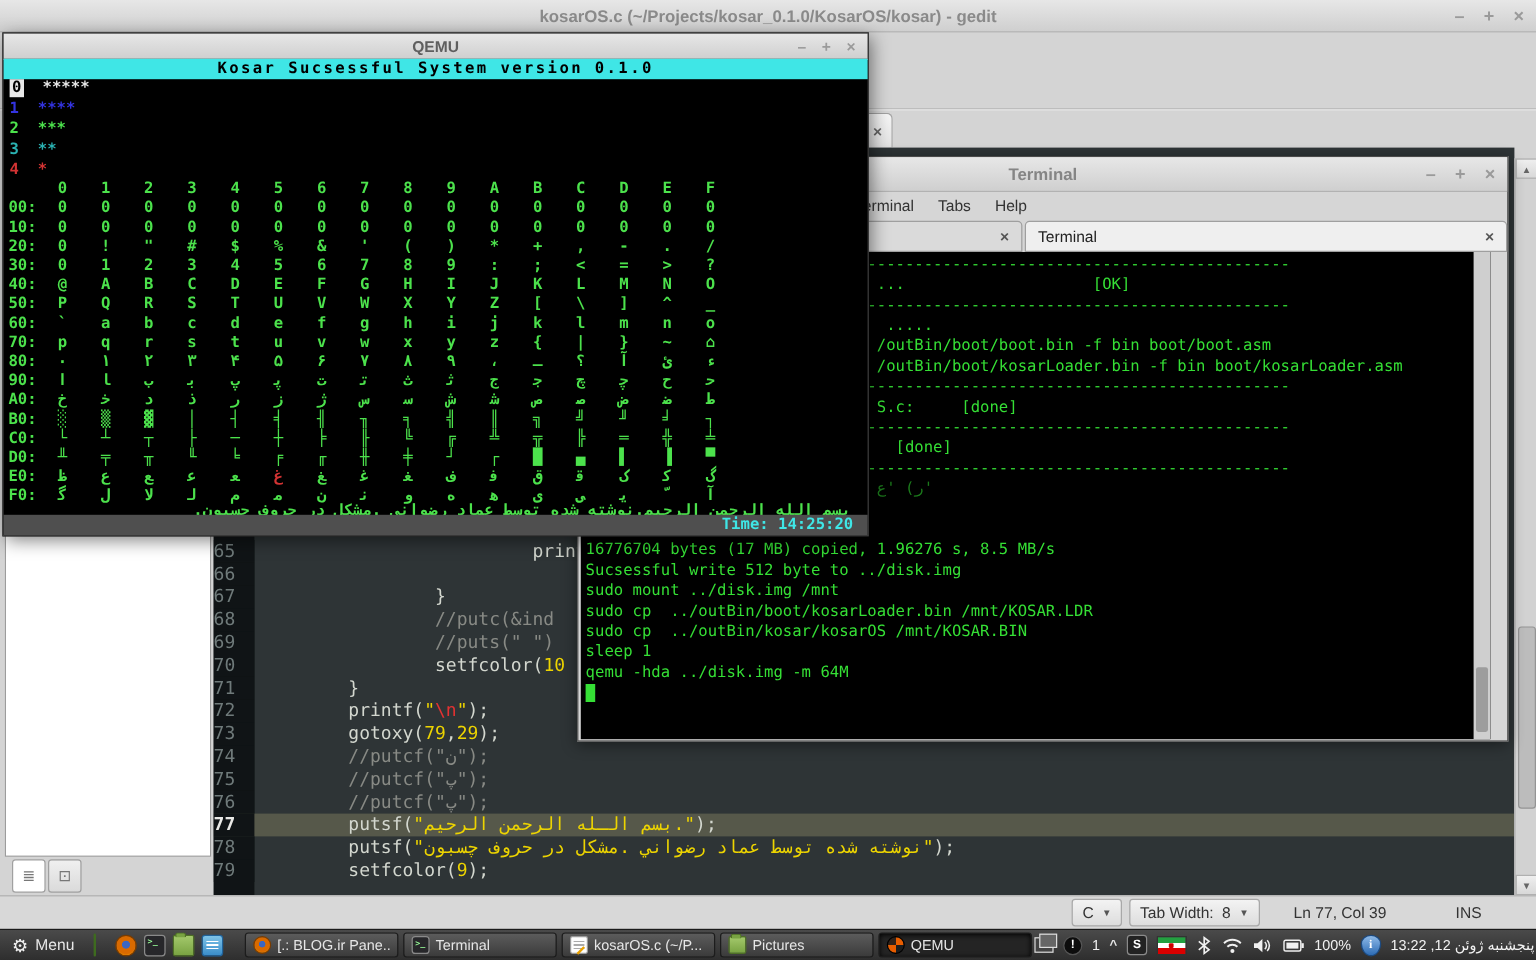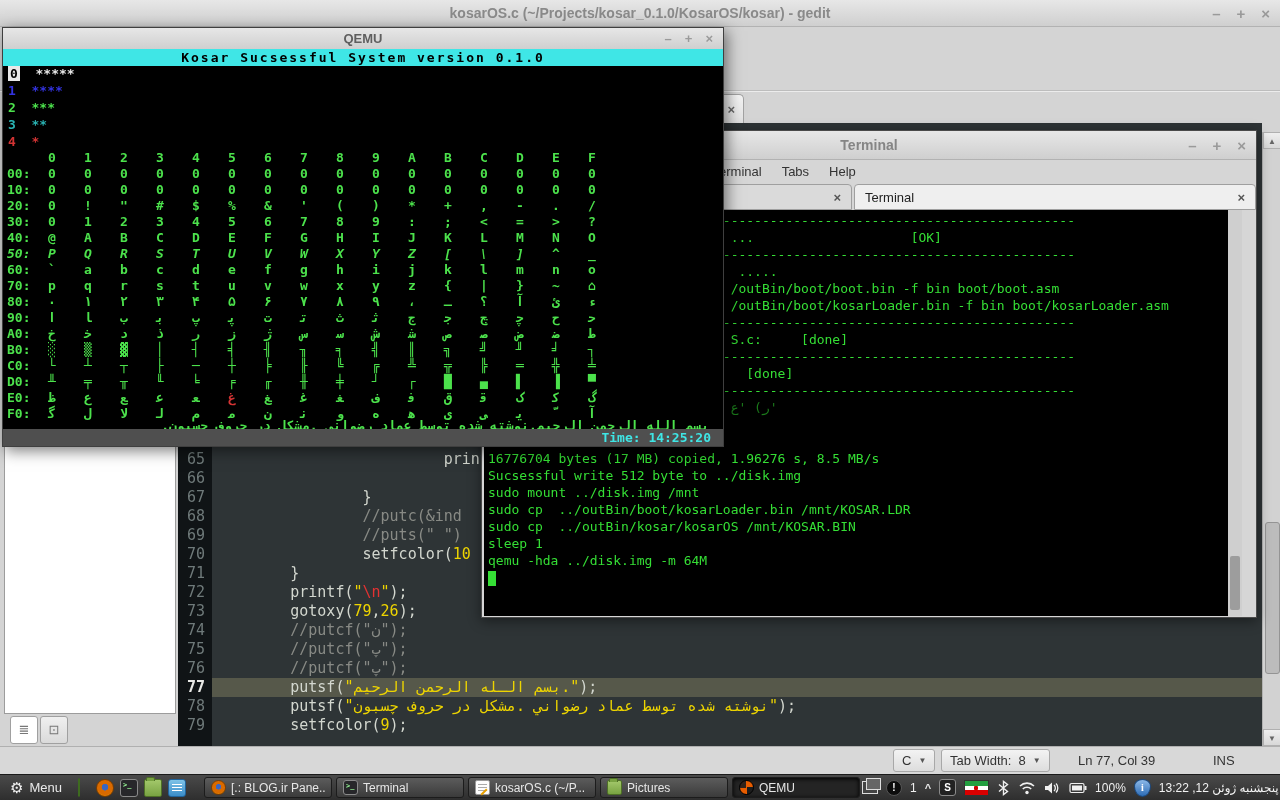--- a/index.html
+++ b/index.html
@@ -17,21 +17,21 @@
   #gedit-title{top:0;line-height:26px}
   #gedit-toolbarline{position:absolute;top:90px;left:0;right:0;height:1px;background:#bdbdbd;box-shadow:0 1px 0 #ececec}
   #gedit-tab{position:absolute;left:400px;top:94px;width:344px;height:29px;background:linear-gradient(#f5f5f5,#e2e2e2);
     border:1px solid #a2a2a2;border-bottom:none;border-radius:5px 5px 0 0;box-sizing:border-box;
     display:flex;align-items:center;padding:0 8px;font-size:13px;color:#444}
   #gedit-tab .close{margin-left:auto;color:#666;font-weight:bold;font-size:13px}
   #gedit-editor{position:absolute;left:178px;top:123px;width:1084px;height:623px;background:#2e3436;overflow:hidden}
   #gedit-gutter{position:absolute;left:0;top:0;width:34px;height:100%;background:#101416}
   #code-lines{position:absolute;left:0;right:0;top:327px}
   .cline{display:flex;height:19px;line-height:19px;font-family:"DejaVu Sans Mono",monospace;font-size:15px}
-  .cline .lnum{width:34px;flex:none;text-align:right;padding-right:7px;box-sizing:border-box;
+  .cline .lnum{width:34px;flex:none;padding-right:7px;box-sizing:border-box;
     color:#6f7a7a;background:#101416}
   .cline.hl{background:#56584a}
   .cline.hl .lnum{color:#e9e9e6;font-weight:bold}
   .ctext{white-space:pre;padding-left:6px}
   .seg-def{color:#d3d7cf}.seg-com{color:#888a85}.seg-str{color:#edd400}
   .seg-esc{color:#e23232}.seg-num{color:#edd400}
   #side-panel{position:absolute;left:4px;top:126px;width:172px;height:588px;background:#fff;
     border:1px solid #9c9c9c;box-sizing:border-box}
   .panel-btn{position:absolute;width:26px;height:26px;top:716px;background:linear-gradient(#f0f0f0,#dadada);
     border:1px solid #a0a0a0;border-radius:3px;color:#777;font-size:13px;text-align:center;line-height:26px}
@@ -199,21 +199,21 @@
         <div class="cline">
           <div class="lnum">71</div>
           <div class="ctext"><span class="seg-def">        }</span></div>
         </div>
         <div class="cline">
           <div class="lnum">72</div>
           <div class="ctext"><span class="seg-def">        printf(</span><span class="seg-str">"</span><span class="seg-esc">\n</span><span class="seg-str">"</span><span class="seg-def">);</span></div>
         </div>
         <div class="cline">
           <div class="lnum">73</div>
-          <div class="ctext"><span class="seg-def">        gotoxy(</span><span class="seg-num">79</span><span class="seg-def">,</span><span class="seg-num">26</span><span class="seg-def">);</span></div>
+          <div class="ctext"><span class="seg-def">        gotoxy(</span><span class="seg-num">79</span><span class="seg-def">,</span><span class="seg-num">29</span><span class="seg-def">);</span></div>
         </div>
         <div class="cline">
           <div class="lnum">74</div>
           <div class="ctext"><span class="seg-com">        //putcf("ن");</span></div>
         </div>
         <div class="cline">
           <div class="lnum">75</div>
           <div class="ctext"><span class="seg-com">        //putcf("پ");</span></div>
         </div>
         <div class="cline">
@@ -439,21 +439,21 @@
           <div class="qcell" style="left: 283px;">G</div>
           <div class="qcell" style="left: 319px;">H</div>
           <div class="qcell" style="left: 355px;">I</div>
           <div class="qcell" style="left: 391px;">J</div>
           <div class="qcell" style="left: 427px;">K</div>
           <div class="qcell" style="left: 463px;">L</div>
           <div class="qcell" style="left: 499px;">M</div>
           <div class="qcell" style="left: 535px;">N</div>
           <div class="qcell" style="left: 571px;">O</div>
         </div>
-        <div class="qrow" style="top: 180px; font-style: italic;">
+        <div class="qrow" style="top: 180px;">
           <div class="qlabel">50:</div>
           <div class="qcell" style="left: 31px;">P</div>
           <div class="qcell" style="left: 67px;">Q</div>
           <div class="qcell" style="left: 103px;">R</div>
           <div class="qcell" style="left: 139px;">S</div>
           <div class="qcell" style="left: 175px;">T</div>
           <div class="qcell" style="left: 211px;">U</div>
           <div class="qcell" style="left: 247px;">V</div>
           <div class="qcell" style="left: 283px;">W</div>
           <div class="qcell" style="left: 319px;">X</div>

